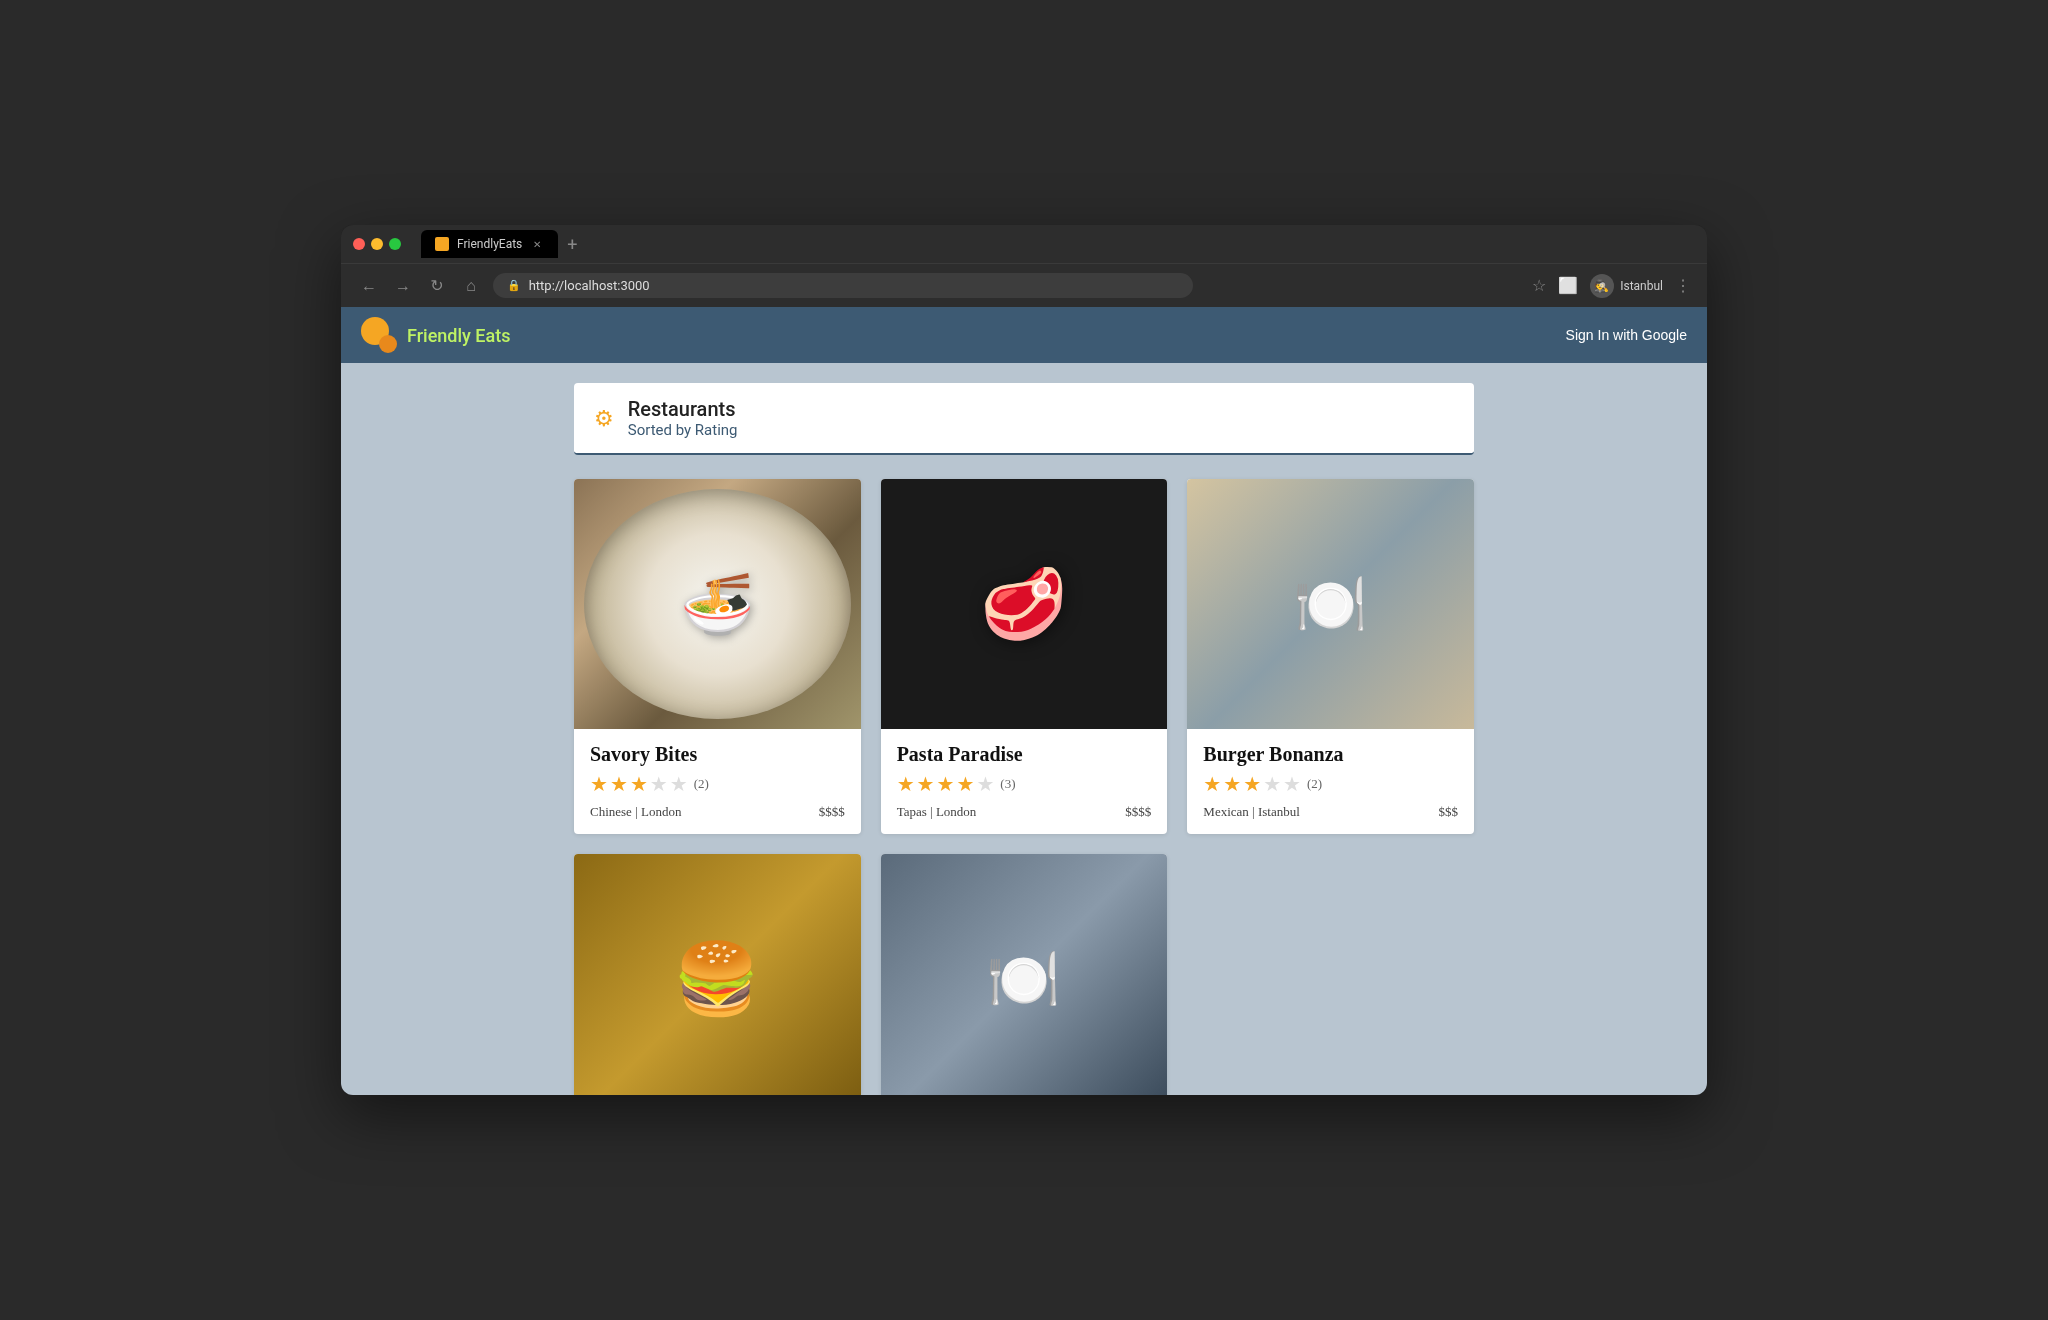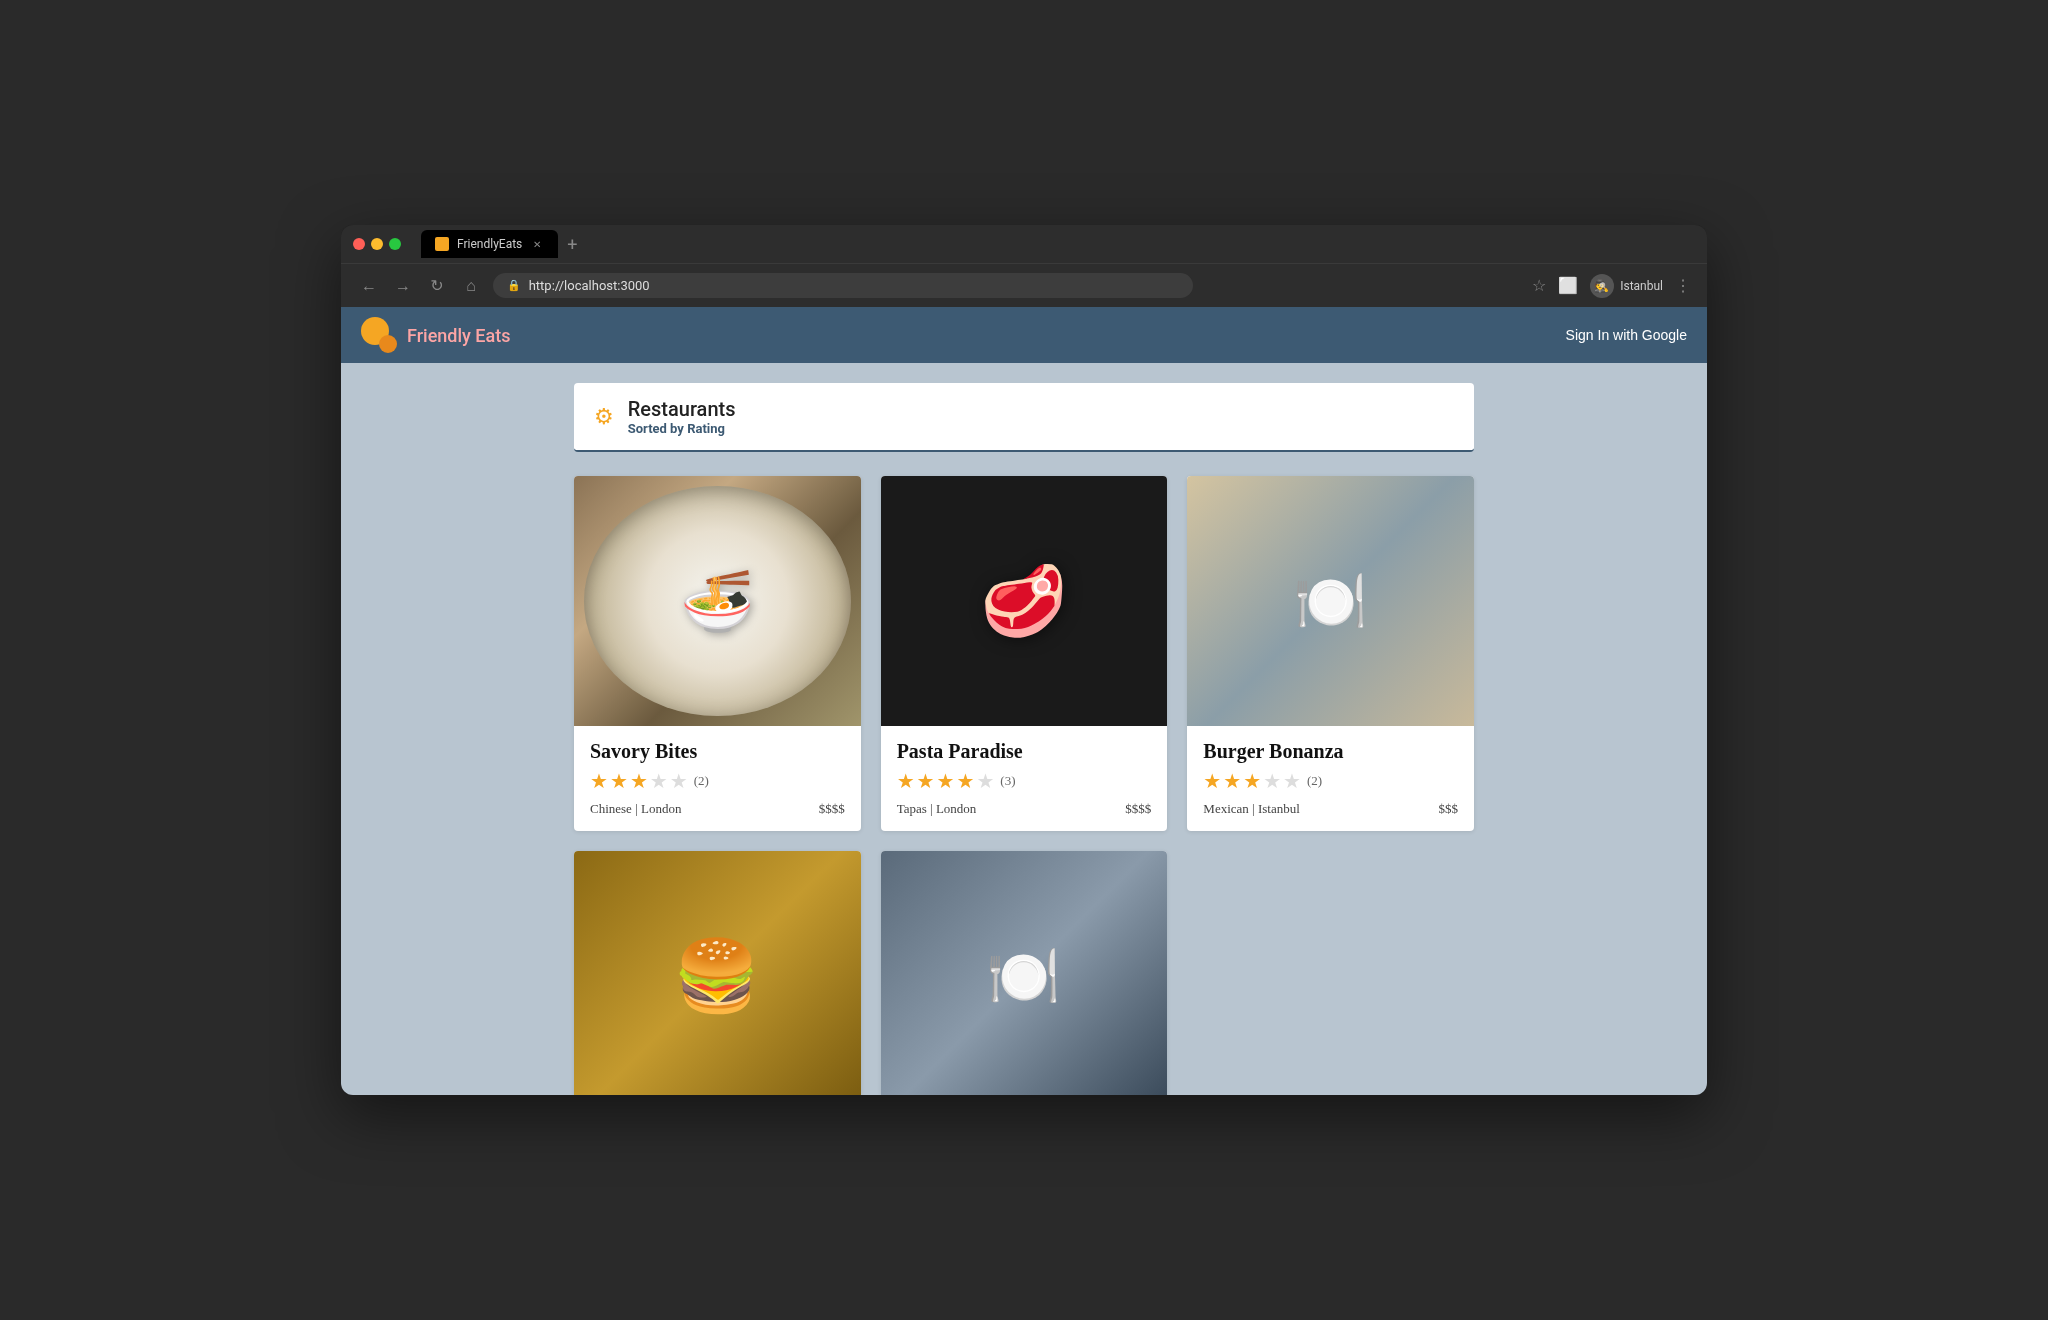--- a/index.html
+++ b/index.html
@@ -202,21 +202,21 @@
     .logo-circle-small {
       width: 18px;
       height: 18px;
       background: #e8891c;
       border-radius: 50%;
       position: absolute;
       bottom: 0;
       right: 0;
     }
     .app-title {
-      color: #fca5a5;
+      color: #bef264;
       font-size: 18px;
       font-weight: 500;
     }
     .sign-in-btn {
       margin-left: auto;
       color: white;
       font-size: 14px;
       cursor: pointer;
       background: none;
       border: none;
@@ -250,23 +250,23 @@
       color: #f5a623;
       font-size: 22px;
     }
     .restaurants-title {
       font-size: 20px;
       font-weight: 500;
       color: #222;
       display: block;
     }
     .sorted-by {
-      font-size: 13px;
+      font-size: 15px;
       color: #3d5a73;
-      font-weight: 700;
+      font-weight: 400;
       display: block;
     }
 
     
     .restaurant-grid {
       display: grid;
       grid-template-columns: repeat(3, 1fr);
       gap: 20px;
     }
 

